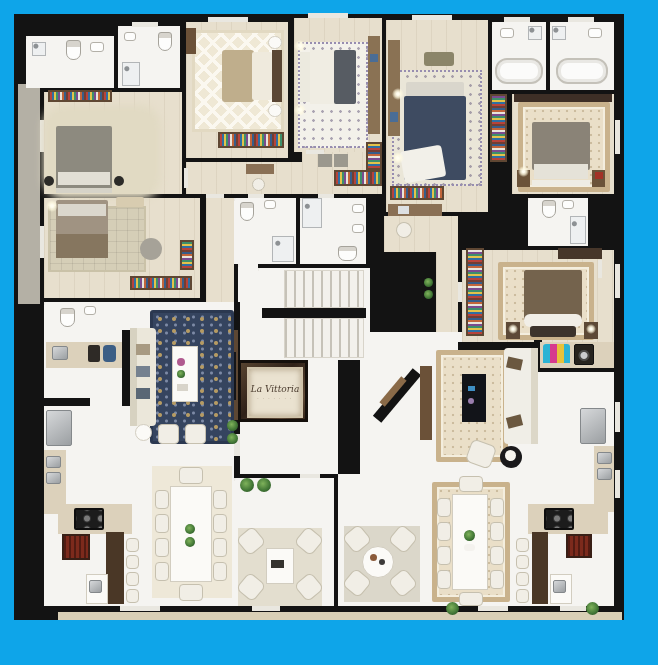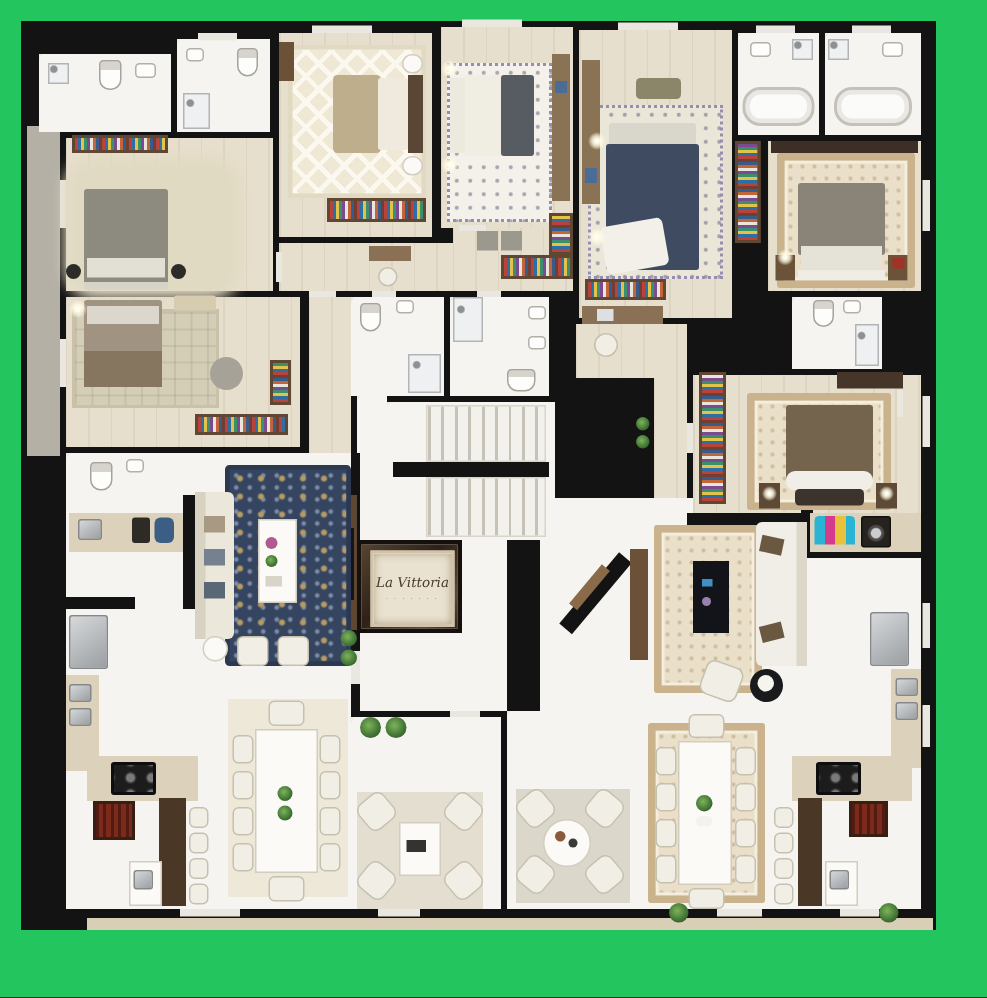--- a/index.html
+++ b/index.html
@@ -1,17 +1,17 @@
 <!DOCTYPE html>
 <html><head>
 <meta charset="utf-8">
 <style>
   html,body{margin:0;padding:0;background:#000;}
   body{font-family:"Liberation Sans",sans-serif;}
-  .plan{position:relative;width:658px;height:665px;background:#22c55e;overflow:hidden;}
+  .plan{position:relative;width:658px;height:665px;background:#0ea5e9;overflow:hidden;}
   #scene{position:absolute;inset:0;}
   .it{position:absolute;box-sizing:border-box;}
   .marble{background-color:#f5f4f1;background-image:linear-gradient(125deg,rgba(205,200,188,.22) 0 2px,transparent 2px 26px);}
   .wood{background-color:#e7dfcd;background-image:repeating-linear-gradient(90deg,rgba(120,100,70,.09) 0 1px,transparent 1px 15px);}
   .stairs{background-color:#f3f1ec;background-image:repeating-linear-gradient(90deg,#c6c2b8 0 2px,transparent 2px 9px);border:1px solid #d8d4ca;}
   .books-h{background-color:#7a5f45;background-image:repeating-linear-gradient(90deg,#b8433a 0 2px,#2e6fa3 2px 4px,#e3c24a 4px 6px,#3d8f6b 6px 8px,#7a4b8f 8px 10px,#e8e5dc 10px 12px,#c2653a 12px 14px,#365d8a 14px 16px,#733d33 16px 18px);border:2px solid #5f4733;}
   .books-v{background-color:#7a5f45;background-image:repeating-linear-gradient(0deg,#b8433a 0 2px,#2e6fa3 2px 4px,#e3c24a 4px 6px,#3d8f6b 6px 8px,#7a4b8f 8px 10px,#e8e5dc 10px 12px,#c2653a 12px 14px,#365d8a 14px 16px,#733d33 16px 18px);border:2px solid #5f4733;}
   .rug-blue{background-color:#35445f;background-image:radial-gradient(circle,#b69b63 1.5px,transparent 2.5px),radial-gradient(circle,#7d8aa6 1px,transparent 2px);background-size:14px 12px,9px 8px;border:3px solid #2b3850;border-radius:3px;}
   .rug-lattice{background-color:#efe8d5;background-image:repeating-linear-gradient(45deg,#fbf8f0 0 3px,transparent 3px 12px),repeating-linear-gradient(-45deg,#fbf8f0 0 3px,transparent 3px 12px);border:3px solid #e2d9c2;}
   .rug-dots{background-color:#f3f1ea;background-image:radial-gradient(circle,rgba(110,100,130,.55) 1px,transparent 1.6px);background-size:9px 9px;border:2px dotted #978db0;}

